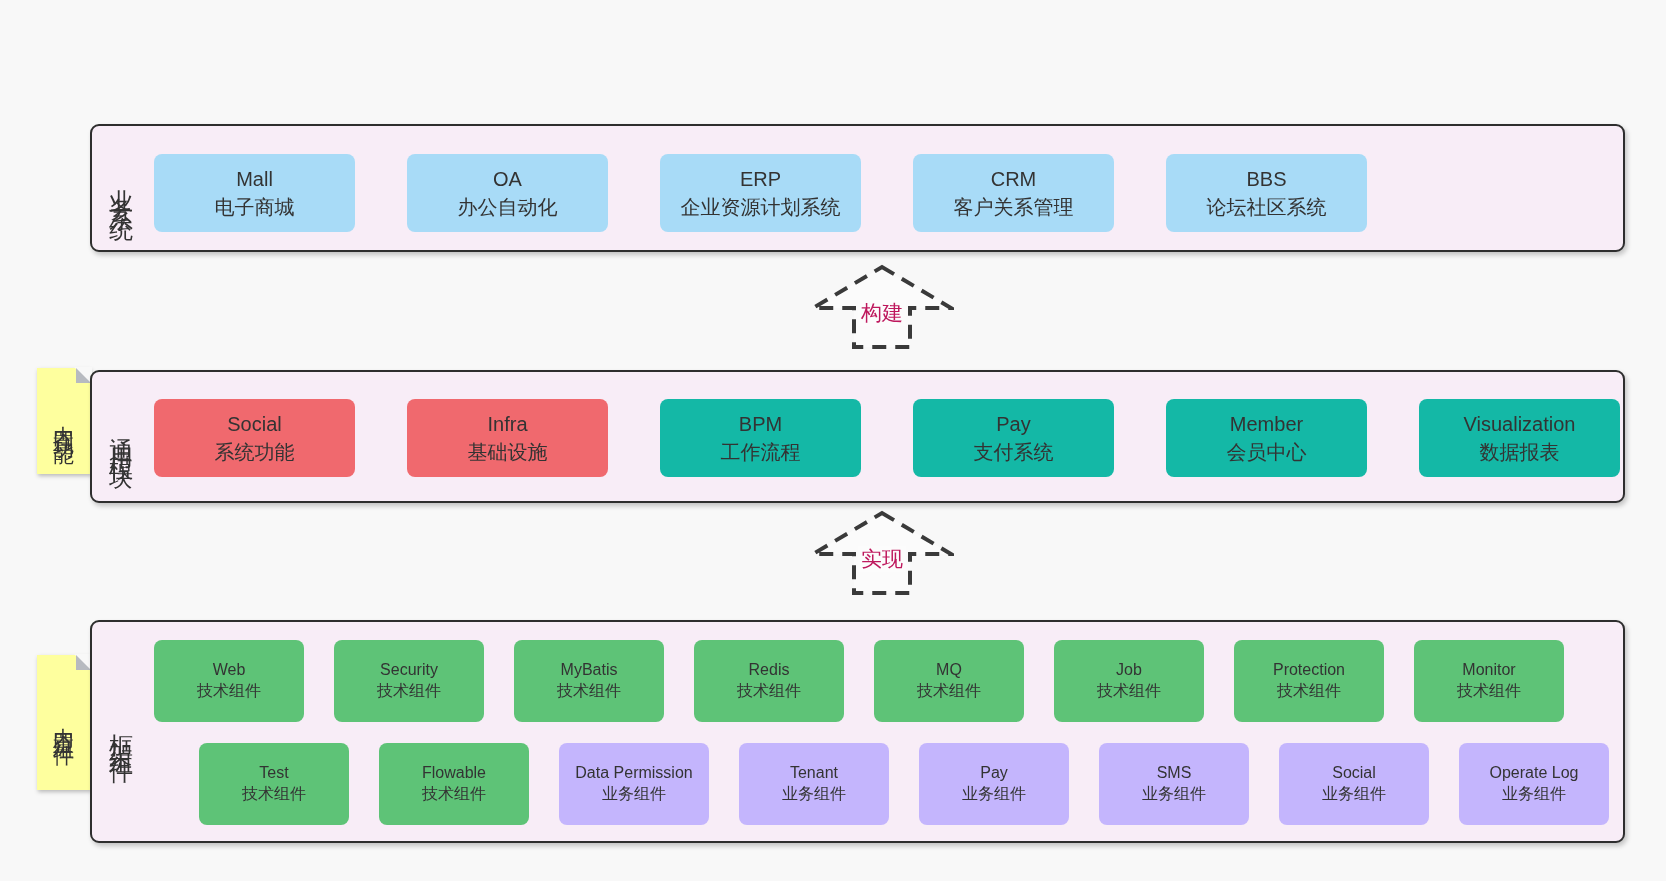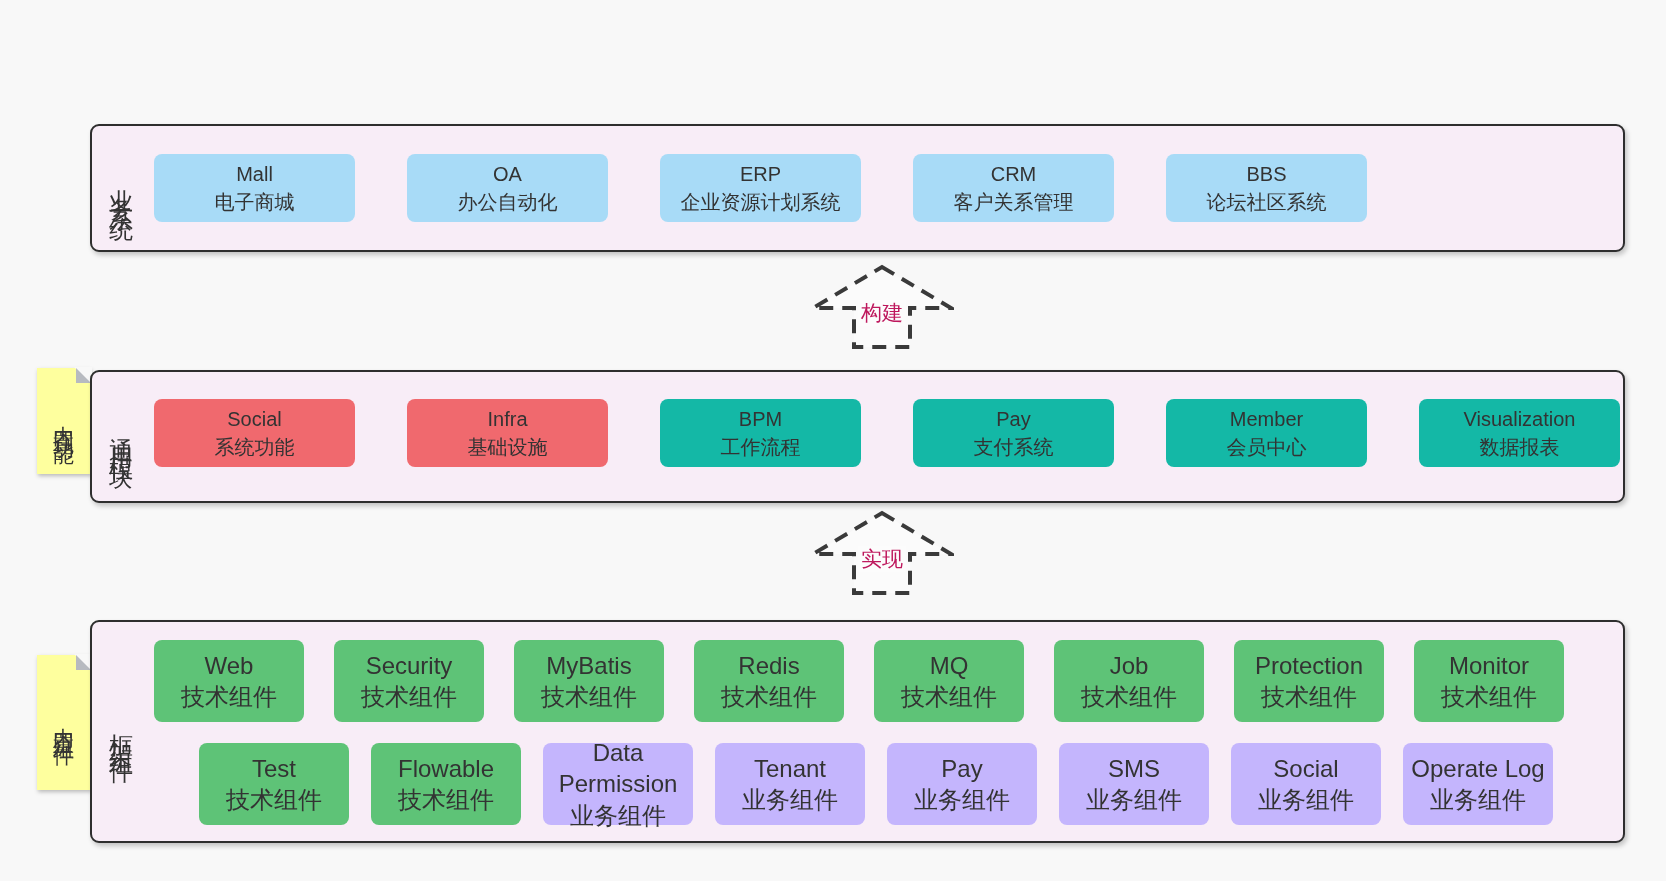--- a/index.html
+++ b/index.html
@@ -25,28 +25,28 @@
   .layer-label span{
     writing-mode:vertical-rl;text-orientation:upright;
     font-size:24px;letter-spacing:9px;color:#333;line-height:1;
   }
 
   
   .box-row{position:absolute;left:62px;display:flex;}
   .row-6{top:27px;gap:52px;}
   #layer-business .row-6{top:28px;}
   .row-8a{top:18px;gap:30px;}
-  .row-8b{top:121px;gap:22px;padding-left:45px;}
+  .row-8b{top:121px;gap:30px;padding-left:45px;}
 
   .box{
     border-radius:8px;display:flex;flex-direction:column;
     align-items:center;justify-content:center;text-align:center;color:#333;
   }
-  .box6{width:201px;height:68px;font-size:20px;line-height:1.42;}
-  .box8{width:150px;height:82px;font-size:24px;line-height:1.3;}
+  .box6{width:201px;height:78px;font-size:20px;line-height:1.42;}
+  .box8{width:150px;height:82px;font-size:16px;line-height:1.3;}
   .c-blue{background:#a8dbf7;}
   .c-red{background:#f0696e;}
   .c-pink{background:#14b8a6;}
   .c-green{background:#5ec377;}
   .c-green-light{background:#c4b5fd;}
 
   
   .arrow{position:absolute;left:810px;width:144px;height:86px;}
   #arrow-build{top:264px;}
   #arrow-implement{top:510px;}

